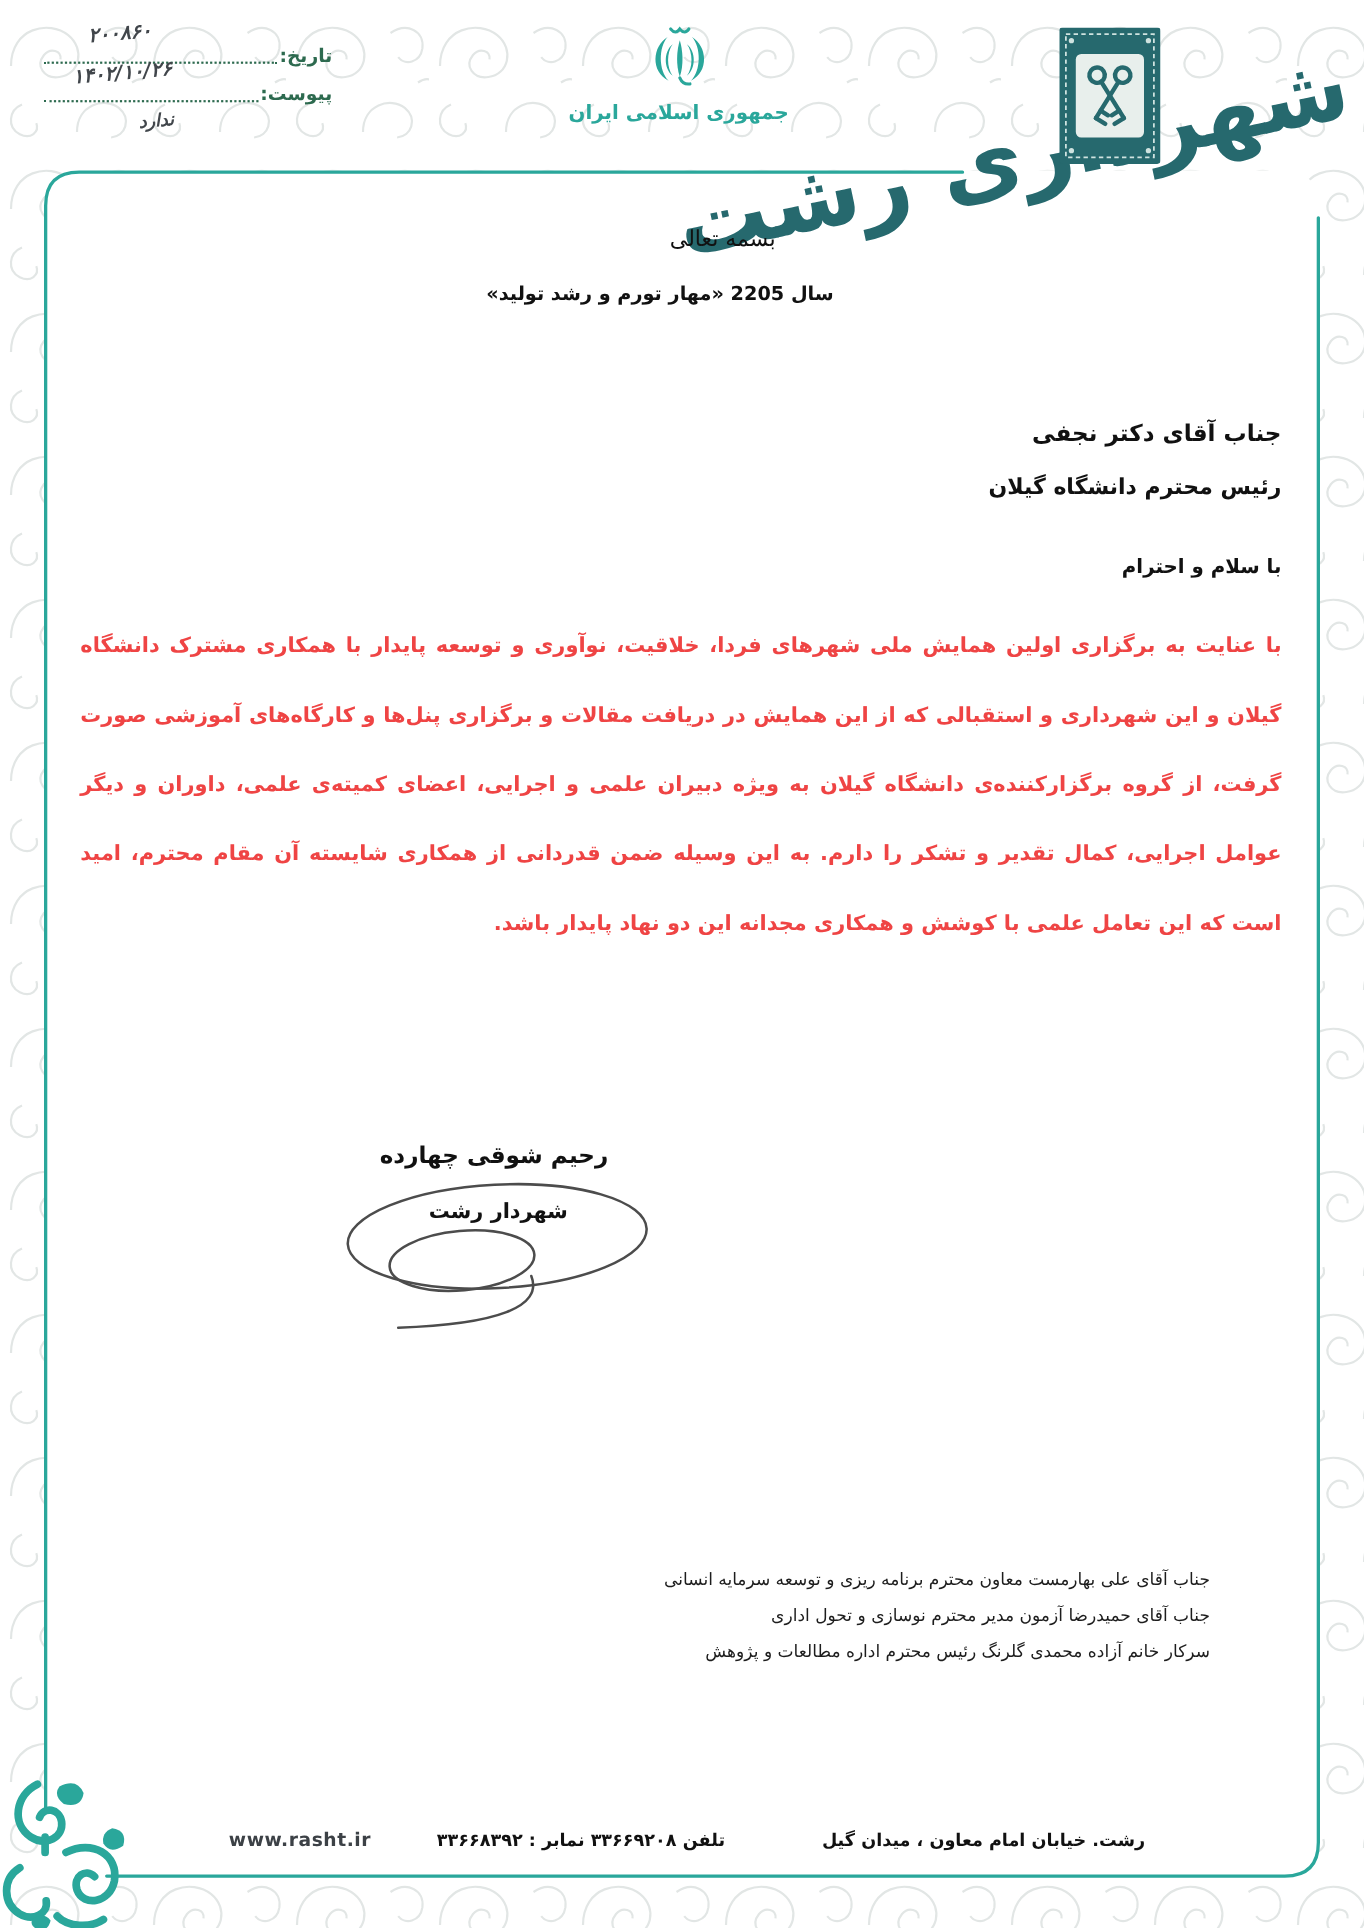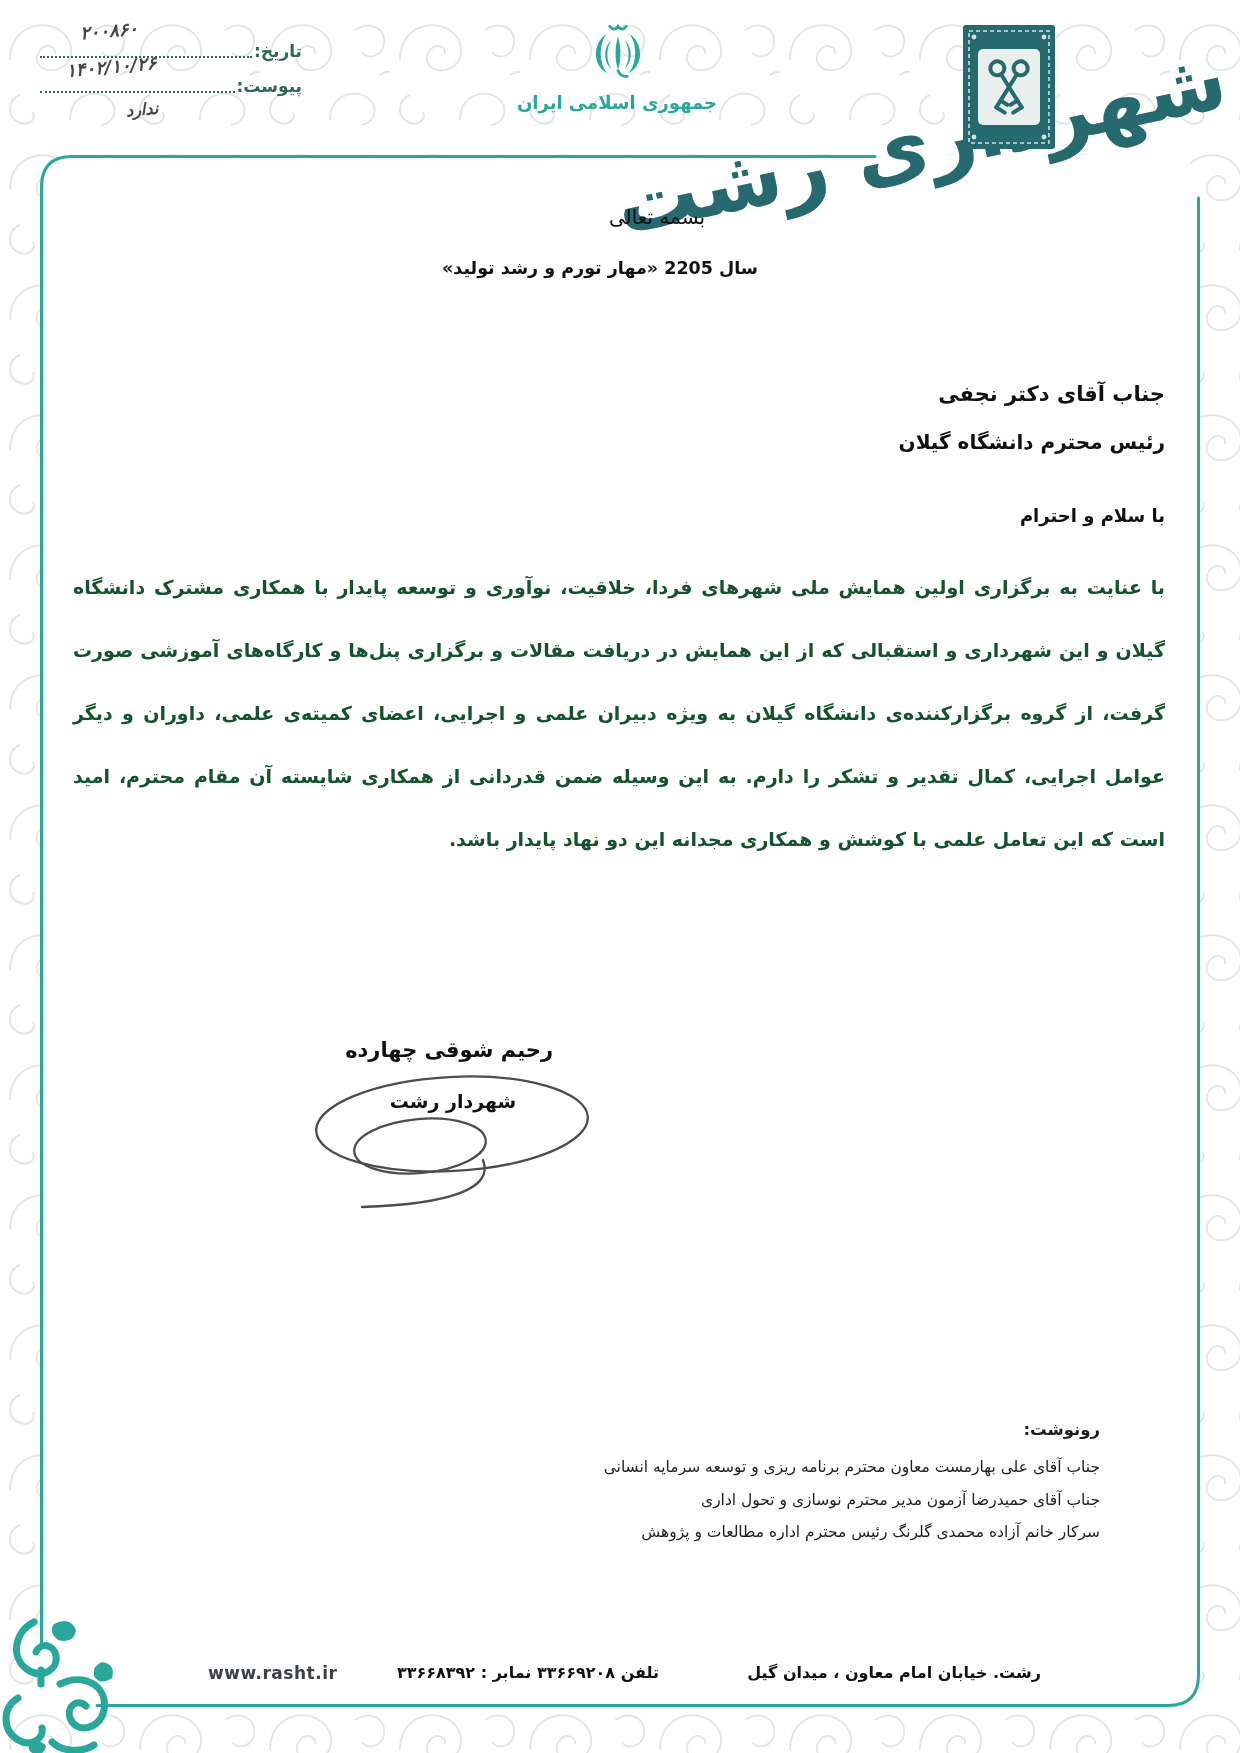--- a/index.html
+++ b/index.html
@@ -43,21 +43,21 @@
   }
 
   
   .rtl-text{direction:rtl;color:#111;white-space:nowrap;}
   .bismillah{left:457px;top:205px;width:400px;text-align:center;font-size:20px;font-weight:400;}
   .slogan{left:400px;top:258px;width:400px;text-align:center;font-size:17.5px;font-weight:700;}
   .recipient-name{right:75px;top:382px;font-size:21px;font-weight:700;}
   .recipient-title{right:75px;top:430px;font-size:20px;font-weight:700;}
   .salutation{right:75px;top:505px;font-size:18px;font-weight:700;}
   .body-par{
-    right:75px;top:556px;width:1092px;direction:rtl;color:#14532d;
+    right:75px;top:556px;width:1092px;direction:rtl;color:#ef4444;
     font-size:19px;font-weight:700;line-height:63px;text-align:justify;
   }
   .sig-name{left:353px;top:1038px;width:200px;text-align:center;font-size:21px;font-weight:700;}
   .sig-title{left:363px;top:1090px;width:180px;text-align:center;font-size:19px;font-weight:700;}
 
   
   .cc{right:140px;top:1420px;direction:rtl;text-align:right;color:#1d1d1d;}
   .cc-label{font-size:16.5px;font-weight:700;margin-bottom:12px;}
   .cc-item{font-size:15.5px;font-weight:400;line-height:32.5px;white-space:nowrap;}
 
@@ -161,21 +161,20 @@
 <div class="abs rtl-text sig-title layer-top">شهردار رشت</div>
 <svg class="abs layer-top2" style="left:0;top:0;" width="1240" height="1753" viewBox="0 0 1240 1753" aria-hidden="true" pointer-events="none">
   <g fill="none" stroke="#4c4c4c" stroke-width="2.3" stroke-linecap="round">
     <ellipse cx="452" cy="1124" rx="136" ry="47" transform="rotate(-3 452 1124)"></ellipse>
     <ellipse cx="420" cy="1146" rx="66" ry="27" transform="rotate(-5 420 1146)"></ellipse>
     <path d="M483 1160 C494 1188 452 1204 362 1207"></path>
   </g>
 </svg>
 
 <div class="abs cc layer-top">
-  <div class="cc-label">رونوشت:</div>
   <div class="cc-item">جناب آقای علی بهارمست معاون محترم برنامه ریزی و توسعه سرمایه انسانی</div>
   <div class="cc-item">جناب آقای حمیدرضا آزمون مدیر محترم نوسازی و تحول اداری</div>
   <div class="cc-item">سرکار خانم آزاده محمدی گلرنگ رئیس محترم اداره مطالعات و پژوهش</div>
 </div>
 
 <div class="abs footer-address layer-top">رشت. خیابان امام معاون ، میدان گیل</div>
 <div class="abs footer-phone layer-top">تلفن ۳۳۶۶۹۲۰۸   نمابر : ۳۳۶۶۸۳۹۲</div>
 <div class="abs footer-web layer-top">www.rasht.ir</div>
 
 <svg class="abs layer-top2" style="left:0;top:1612px;" width="135" height="141" viewBox="0 0 135 141" aria-hidden="true">

